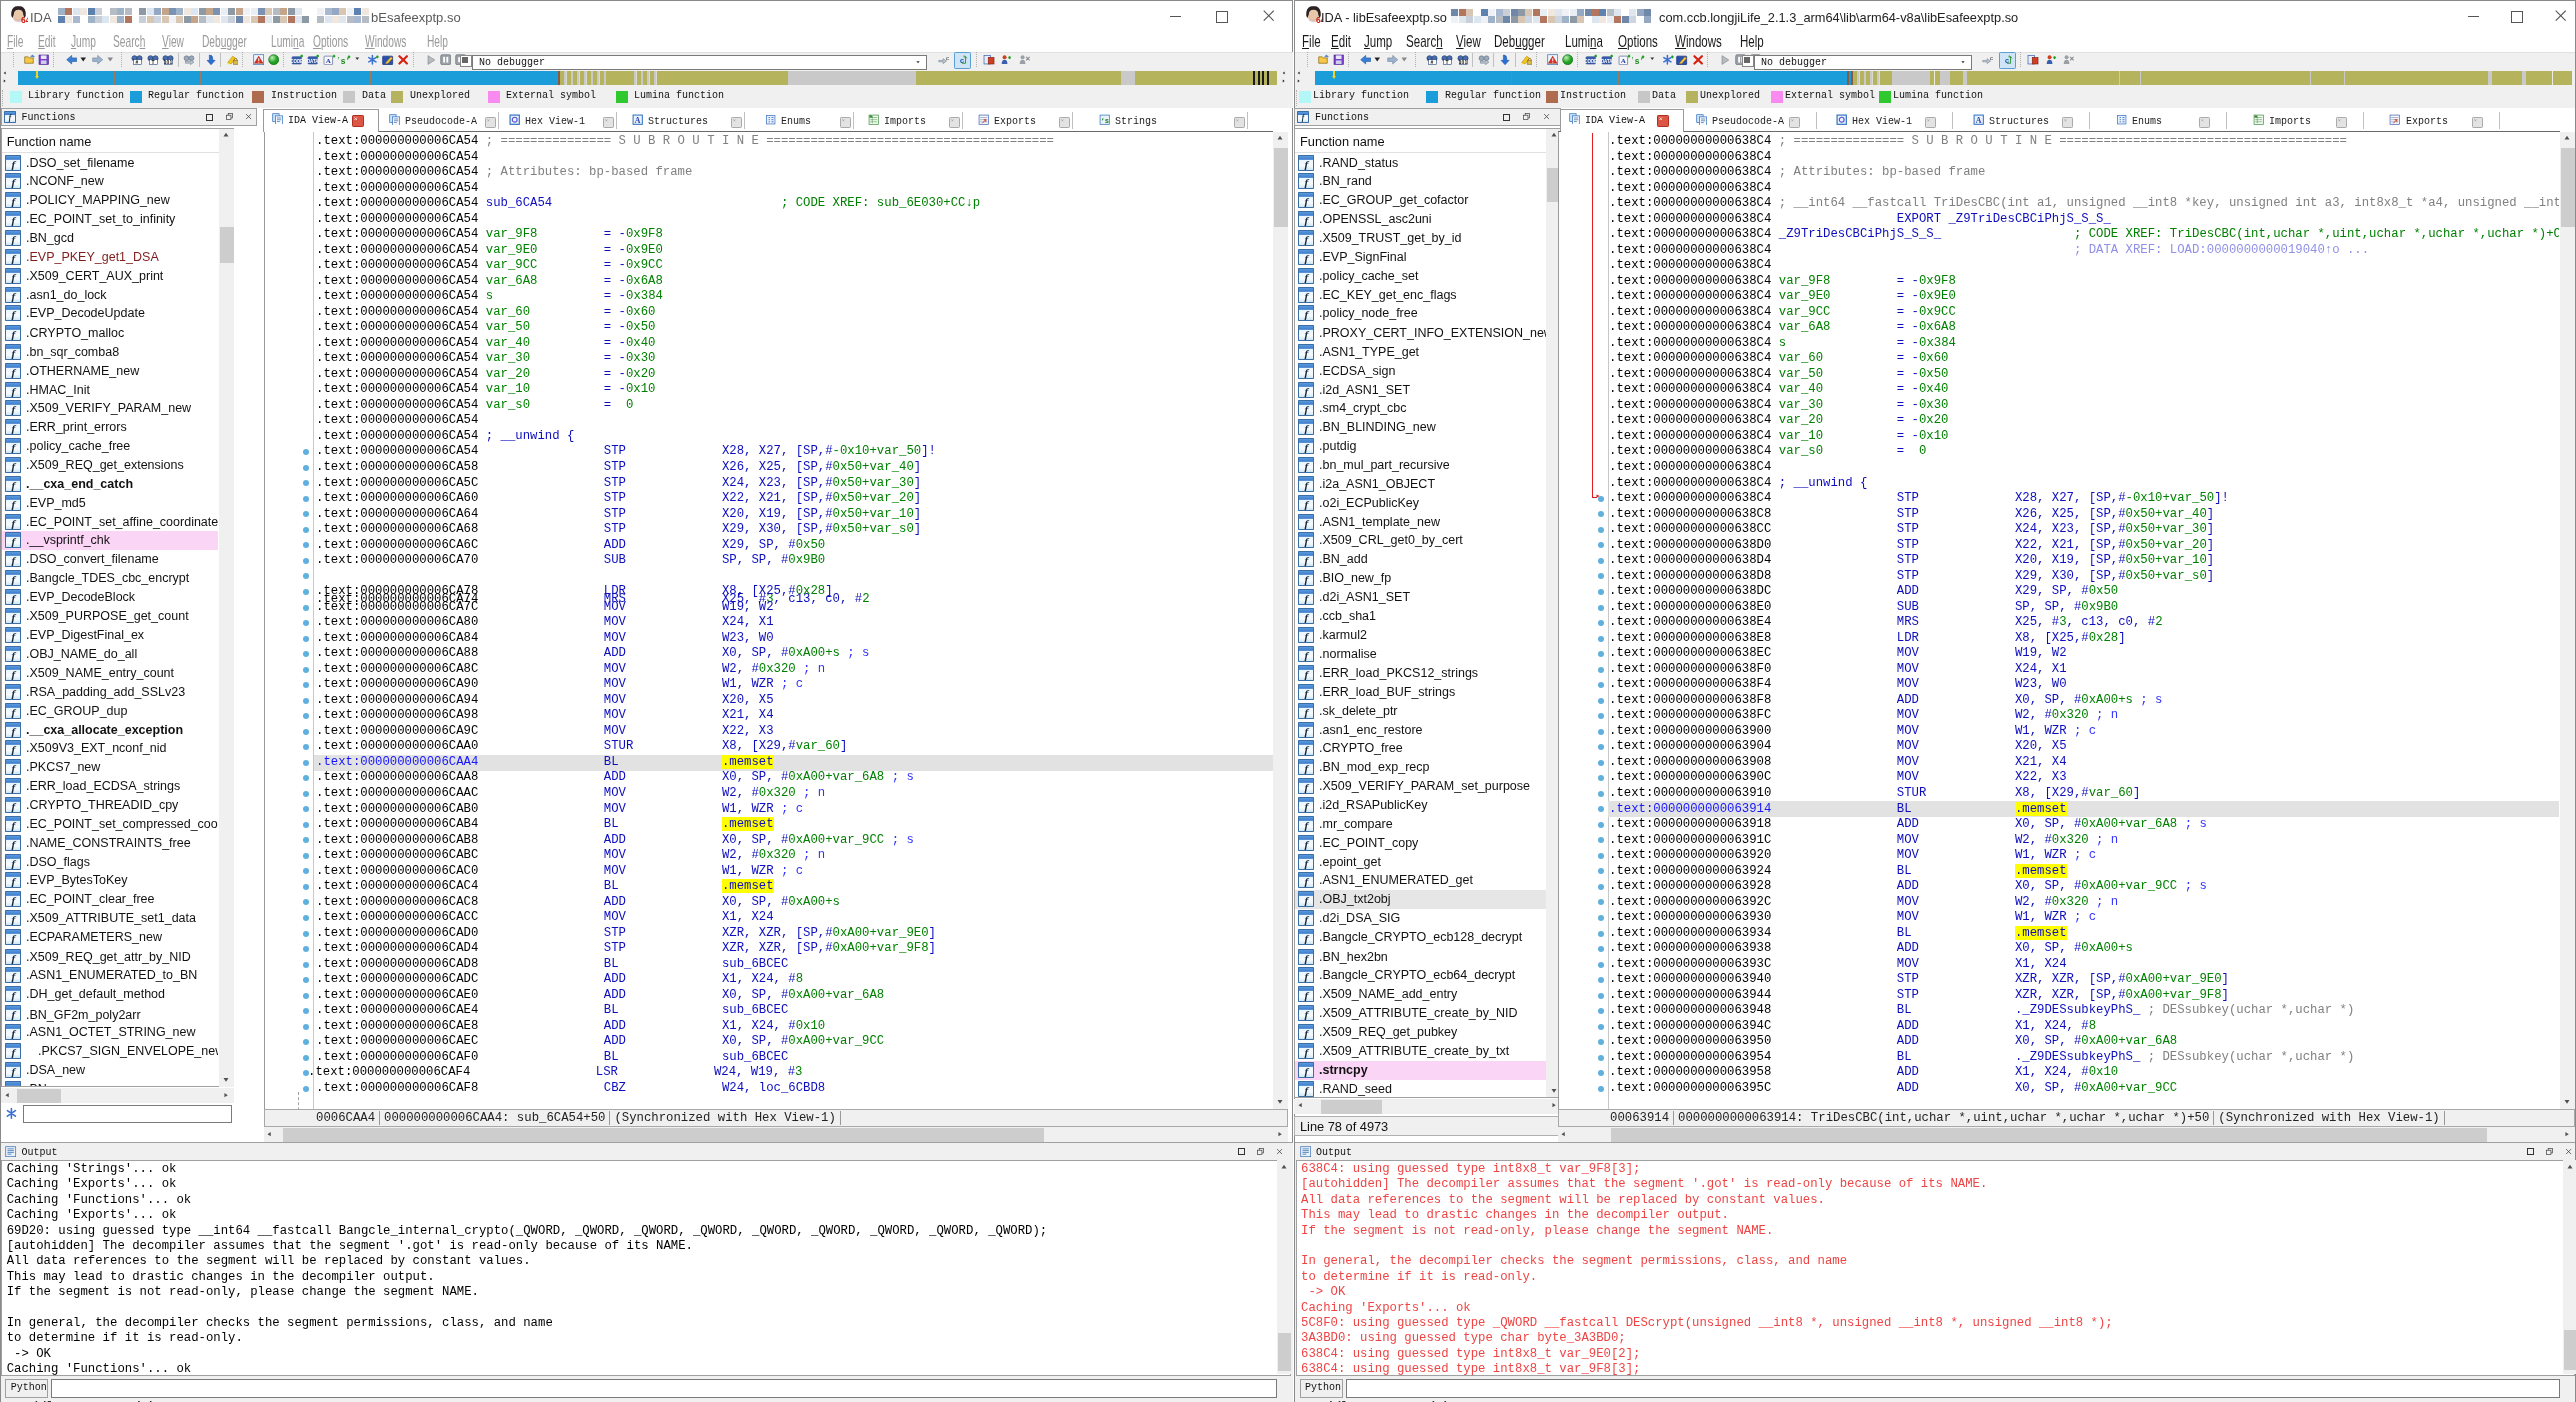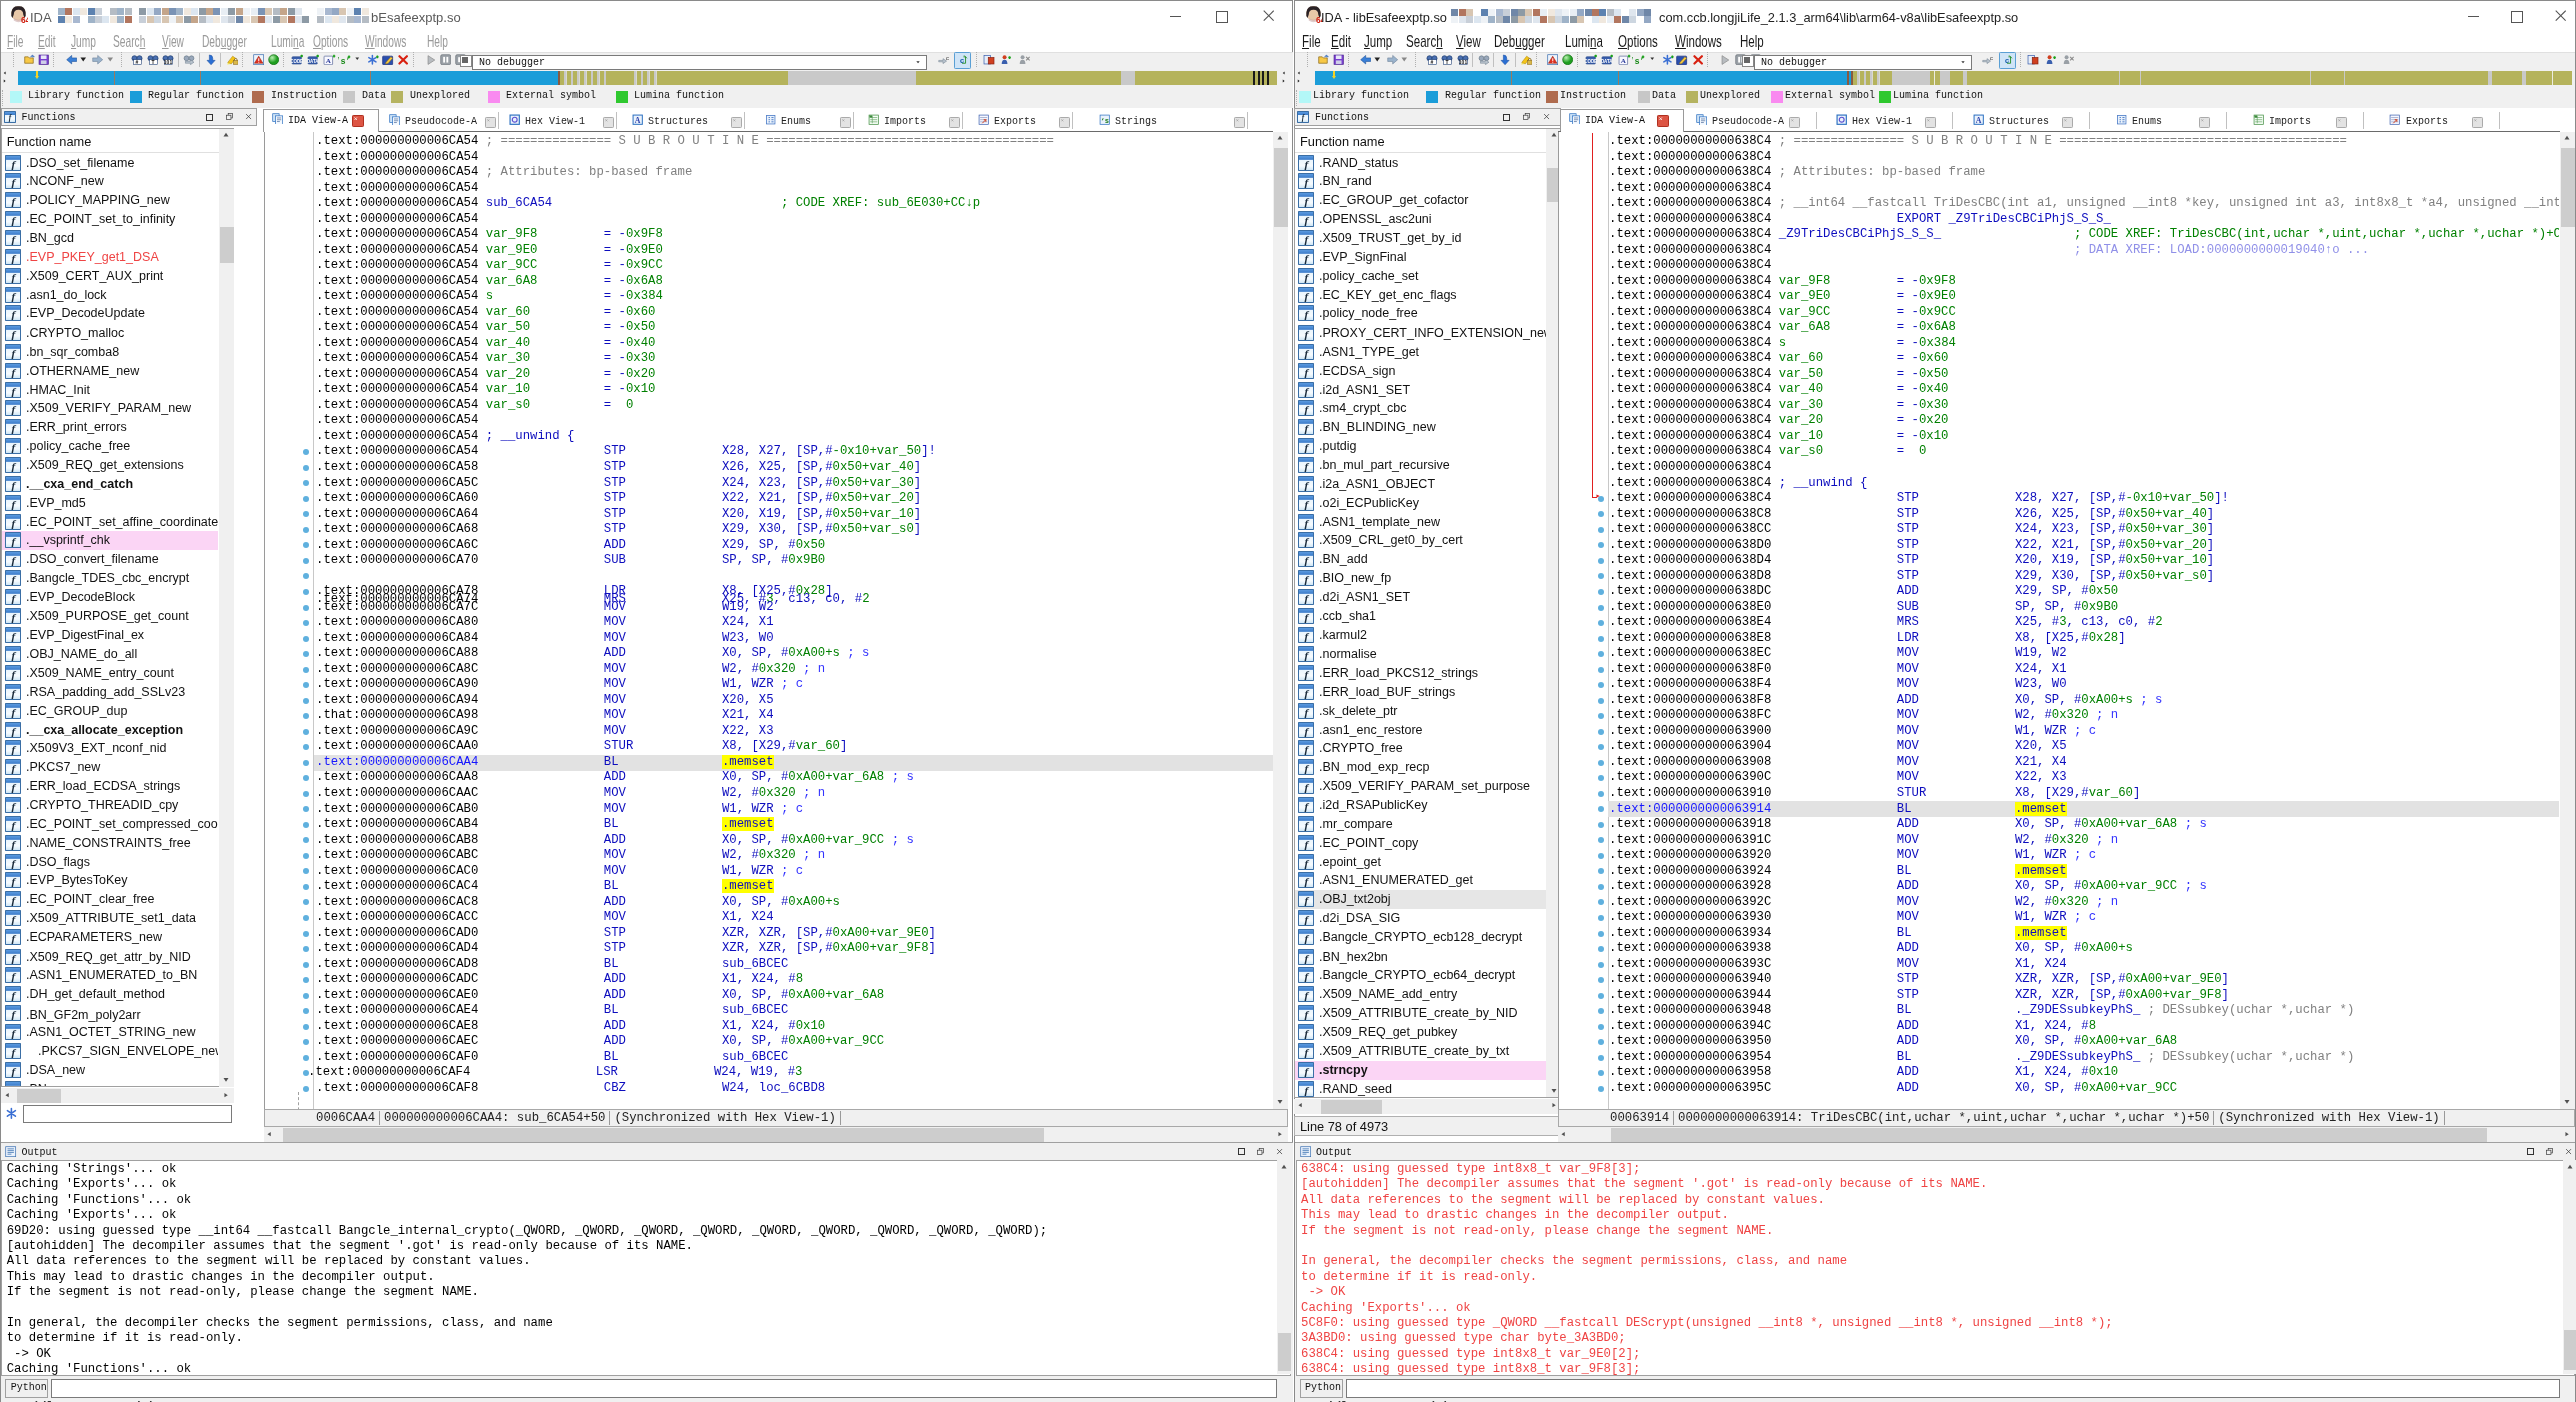--- a/index.html
+++ b/index.html
@@ -353,21 +353,21 @@
 <div style="position:absolute;left:2px;top:210px;width:216px;height:19px;overflow:hidden">
     <div style="position:absolute;left:3.4px;top:1.3px;width:16px;height:16px;background:linear-gradient(180deg,#5a9ae0 0%,#3f7ecb 3.4px,#eaf5fd 4px,#f6fbff 70%,#cfe6f5 100%);border:0.7px solid #3a6ea5;border-radius:0.7px;box-sizing:border-box;font:italic bold 11.4px 'Liberation Serif',serif;color:#1a2a3a;text-align:center;line-height:17px">f</div>
     <div style="position:absolute;left:24px;top:2px;font:normal 12.5px 'Liberation Sans',sans-serif;color:#111;white-space:pre">.EC_POINT_set_to_infinity</div>
   </div>
 <div style="position:absolute;left:2px;top:229px;width:216px;height:19px;overflow:hidden">
     <div style="position:absolute;left:3.4px;top:1.3px;width:16px;height:16px;background:linear-gradient(180deg,#5a9ae0 0%,#3f7ecb 3.4px,#eaf5fd 4px,#f6fbff 70%,#cfe6f5 100%);border:0.7px solid #3a6ea5;border-radius:0.7px;box-sizing:border-box;font:italic bold 11.4px 'Liberation Serif',serif;color:#1a2a3a;text-align:center;line-height:17px">f</div>
     <div style="position:absolute;left:24px;top:2px;font:normal 12.5px 'Liberation Sans',sans-serif;color:#111;white-space:pre">.BN_gcd</div>
   </div>
 <div style="position:absolute;left:2px;top:248px;width:216px;height:19px;overflow:hidden">
     <div style="position:absolute;left:3.4px;top:1.3px;width:16px;height:16px;background:linear-gradient(180deg,#5a9ae0 0%,#3f7ecb 3.4px,#eaf5fd 4px,#f6fbff 70%,#cfe6f5 100%);border:0.7px solid #3a6ea5;border-radius:0.7px;box-sizing:border-box;font:italic bold 11.4px 'Liberation Serif',serif;color:#1a2a3a;text-align:center;line-height:17px">f</div>
-    <div style="position:absolute;left:24px;top:2px;font:normal 12.5px 'Liberation Sans',sans-serif;color:#ef4444;white-space:pre">.EVP_PKEY_get1_DSA</div>
+    <div style="position:absolute;left:24px;top:2px;font:normal 12.5px 'Liberation Sans',sans-serif;color:#7f1d1d;white-space:pre">.EVP_PKEY_get1_DSA</div>
   </div>
 <div style="position:absolute;left:2px;top:267px;width:216px;height:19px;overflow:hidden">
     <div style="position:absolute;left:3.4px;top:1.3px;width:16px;height:16px;background:linear-gradient(180deg,#5a9ae0 0%,#3f7ecb 3.4px,#eaf5fd 4px,#f6fbff 70%,#cfe6f5 100%);border:0.7px solid #3a6ea5;border-radius:0.7px;box-sizing:border-box;font:italic bold 11.4px 'Liberation Serif',serif;color:#1a2a3a;text-align:center;line-height:17px">f</div>
     <div style="position:absolute;left:24px;top:2px;font:normal 12.5px 'Liberation Sans',sans-serif;color:#111;white-space:pre">.X509_CERT_AUX_print</div>
   </div>
 <div style="position:absolute;left:2px;top:286px;width:216px;height:19px;overflow:hidden">
     <div style="position:absolute;left:3.4px;top:1.3px;width:16px;height:16px;background:linear-gradient(180deg,#5a9ae0 0%,#3f7ecb 3.4px,#eaf5fd 4px,#f6fbff 70%,#cfe6f5 100%);border:0.7px solid #3a6ea5;border-radius:0.7px;box-sizing:border-box;font:italic bold 11.4px 'Liberation Serif',serif;color:#1a2a3a;text-align:center;line-height:17px">f</div>
     <div style="position:absolute;left:24px;top:2px;font:normal 12.5px 'Liberation Sans',sans-serif;color:#111;white-space:pre">.asn1_do_lock</div>
   </div>
 <div style="position:absolute;left:2px;top:304px;width:216px;height:19px;overflow:hidden">
@@ -697,21 +697,21 @@
     <div style="position:absolute;left:51px;top:421px;white-space:pre"><i class="a">.text:000000000006CA70</i>                 <i class="k">SUB</i>             <i class="k">SP, SP, #</i><i class="g">0x9B0</i></div>
     <div style="position:absolute;left:51px;top:460px;white-space:pre"><i class="a">.text:000000000006CA74</i>                 <i class="k">MRS</i>             <i class="k">X25, #</i><i class="g">3</i><i class="k">, c13, c0, #</i><i class="g">2</i></div>
     <div style="position:absolute;left:51px;top:452px;white-space:pre"><i class="a">.text:000000000006CA78</i>                 <i class="k">LDR</i>             <i class="k">X8, [X25,#</i><i class="g">0x28</i><i class="k">]</i></div>
     <div style="position:absolute;left:51px;top:468px;white-space:pre"><i class="a">.text:000000000006CA7C</i>                 <i class="k">MOV</i>             <i class="k">W19, W2</i></div>
     <div style="position:absolute;left:51px;top:483px;white-space:pre"><i class="a">.text:000000000006CA80</i>                 <i class="k">MOV</i>             <i class="k">X24, X1</i></div>
     <div style="position:absolute;left:51px;top:499px;white-space:pre"><i class="a">.text:000000000006CA84</i>                 <i class="k">MOV</i>             <i class="k">W23, W0</i></div>
     <div style="position:absolute;left:51px;top:514px;white-space:pre"><i class="a">.text:000000000006CA88</i>                 <i class="k">ADD</i>             <i class="k">X0, SP, #</i><i class="g">0xA00+s</i><i class="k"> </i><i class="b">; s</i></div>
     <div style="position:absolute;left:51px;top:530px;white-space:pre"><i class="a">.text:000000000006CA8C</i>                 <i class="k">MOV</i>             <i class="k">W2, #</i><i class="g">0x320</i><i class="k"> </i><i class="b">; n</i></div>
     <div style="position:absolute;left:51px;top:545px;white-space:pre"><i class="a">.text:000000000006CA90</i>                 <i class="k">MOV</i>             <i class="k">W1, WZR </i><i class="b">; c</i></div>
     <div style="position:absolute;left:51px;top:561px;white-space:pre"><i class="a">.text:000000000006CA94</i>                 <i class="k">MOV</i>             <i class="k">X20, X5</i></div>
-    <div style="position:absolute;left:51px;top:576px;white-space:pre"><i class="a">.that:000000000006CA98</i>                 <i class="k">MOV</i>             <i class="k">X21, X4</i></div>
+    <div style="position:absolute;left:51px;top:576px;white-space:pre"><i class="a">.text:000000000006CA98</i>                 <i class="k">MOV</i>             <i class="k">X21, X4</i></div>
     <div style="position:absolute;left:51px;top:592px;white-space:pre"><i class="a">.text:000000000006CA9C</i>                 <i class="k">MOV</i>             <i class="k">X22, X3</i></div>
     <div style="position:absolute;left:51px;top:607px;white-space:pre"><i class="a">.text:000000000006CAA0</i>                 <i class="k">STUR</i>            <i class="k">X8, [X29,#</i><i class="g">var_60</i><i class="k">]</i></div>
     <div style="position:absolute;left:49px;top:623px;width:959px;height:15.5px;background:#e2e2e2"></div>
     <div style="position:absolute;left:51px;top:623px;white-space:pre"><i class="asel">.text:000000000006CAA4</i>                 <i class="k">BL</i>              <i class="y">.memset</i></div>
     <div style="position:absolute;left:51px;top:638px;white-space:pre"><i class="a">.text:000000000006CAA8</i>                 <i class="k">ADD</i>             <i class="k">X0, SP, #</i><i class="g">0xA00+var_6A8</i><i class="k"> </i><i class="b">; s</i></div>
     <div style="position:absolute;left:51px;top:654px;white-space:pre"><i class="a">.text:000000000006CAAC</i>                 <i class="k">MOV</i>             <i class="k">W2, #</i><i class="g">0x320</i><i class="k"> </i><i class="b">; n</i></div>
     <div style="position:absolute;left:51px;top:670px;white-space:pre"><i class="a">.text:000000000006CAB0</i>                 <i class="k">MOV</i>             <i class="k">W1, WZR </i><i class="b">; c</i></div>
     <div style="position:absolute;left:51px;top:685px;white-space:pre"><i class="a">.text:000000000006CAB4</i>                 <i class="k">BL</i>              <i class="y">.memset</i></div>
     <div style="position:absolute;left:51px;top:701px;white-space:pre"><i class="a">.text:000000000006CAB8</i>                 <i class="k">ADD</i>             <i class="k">X0, SP, #</i><i class="g">0xA00+var_9CC</i><i class="k"> </i><i class="b">; s</i></div>
     <div style="position:absolute;left:51px;top:716px;white-space:pre"><i class="a">.text:000000000006CABC</i>                 <i class="k">MOV</i>             <i class="k">W2, #</i><i class="g">0x320</i><i class="k"> </i><i class="b">; n</i></div>

